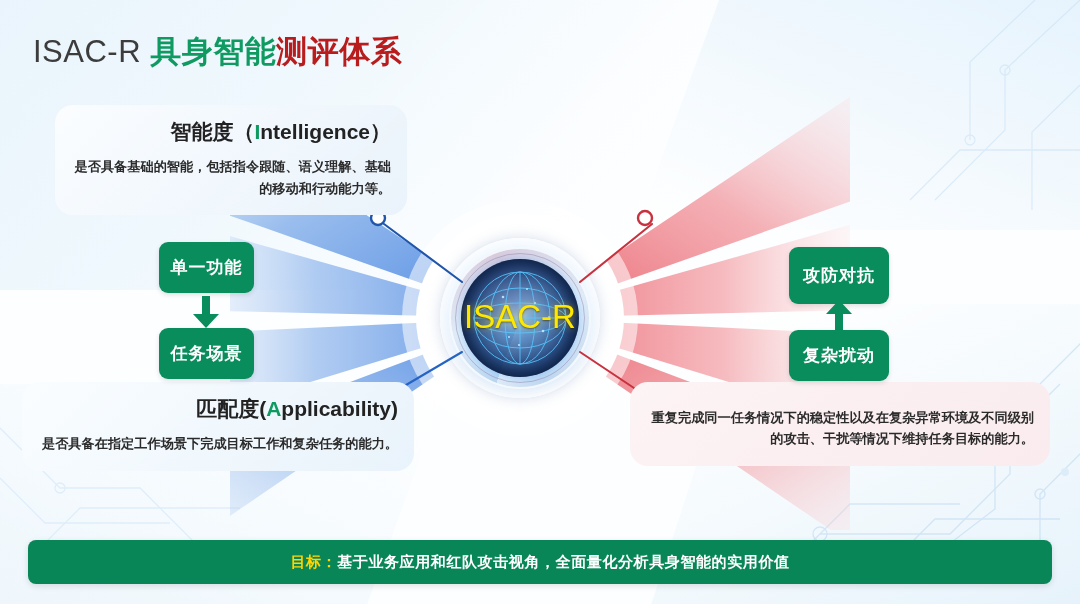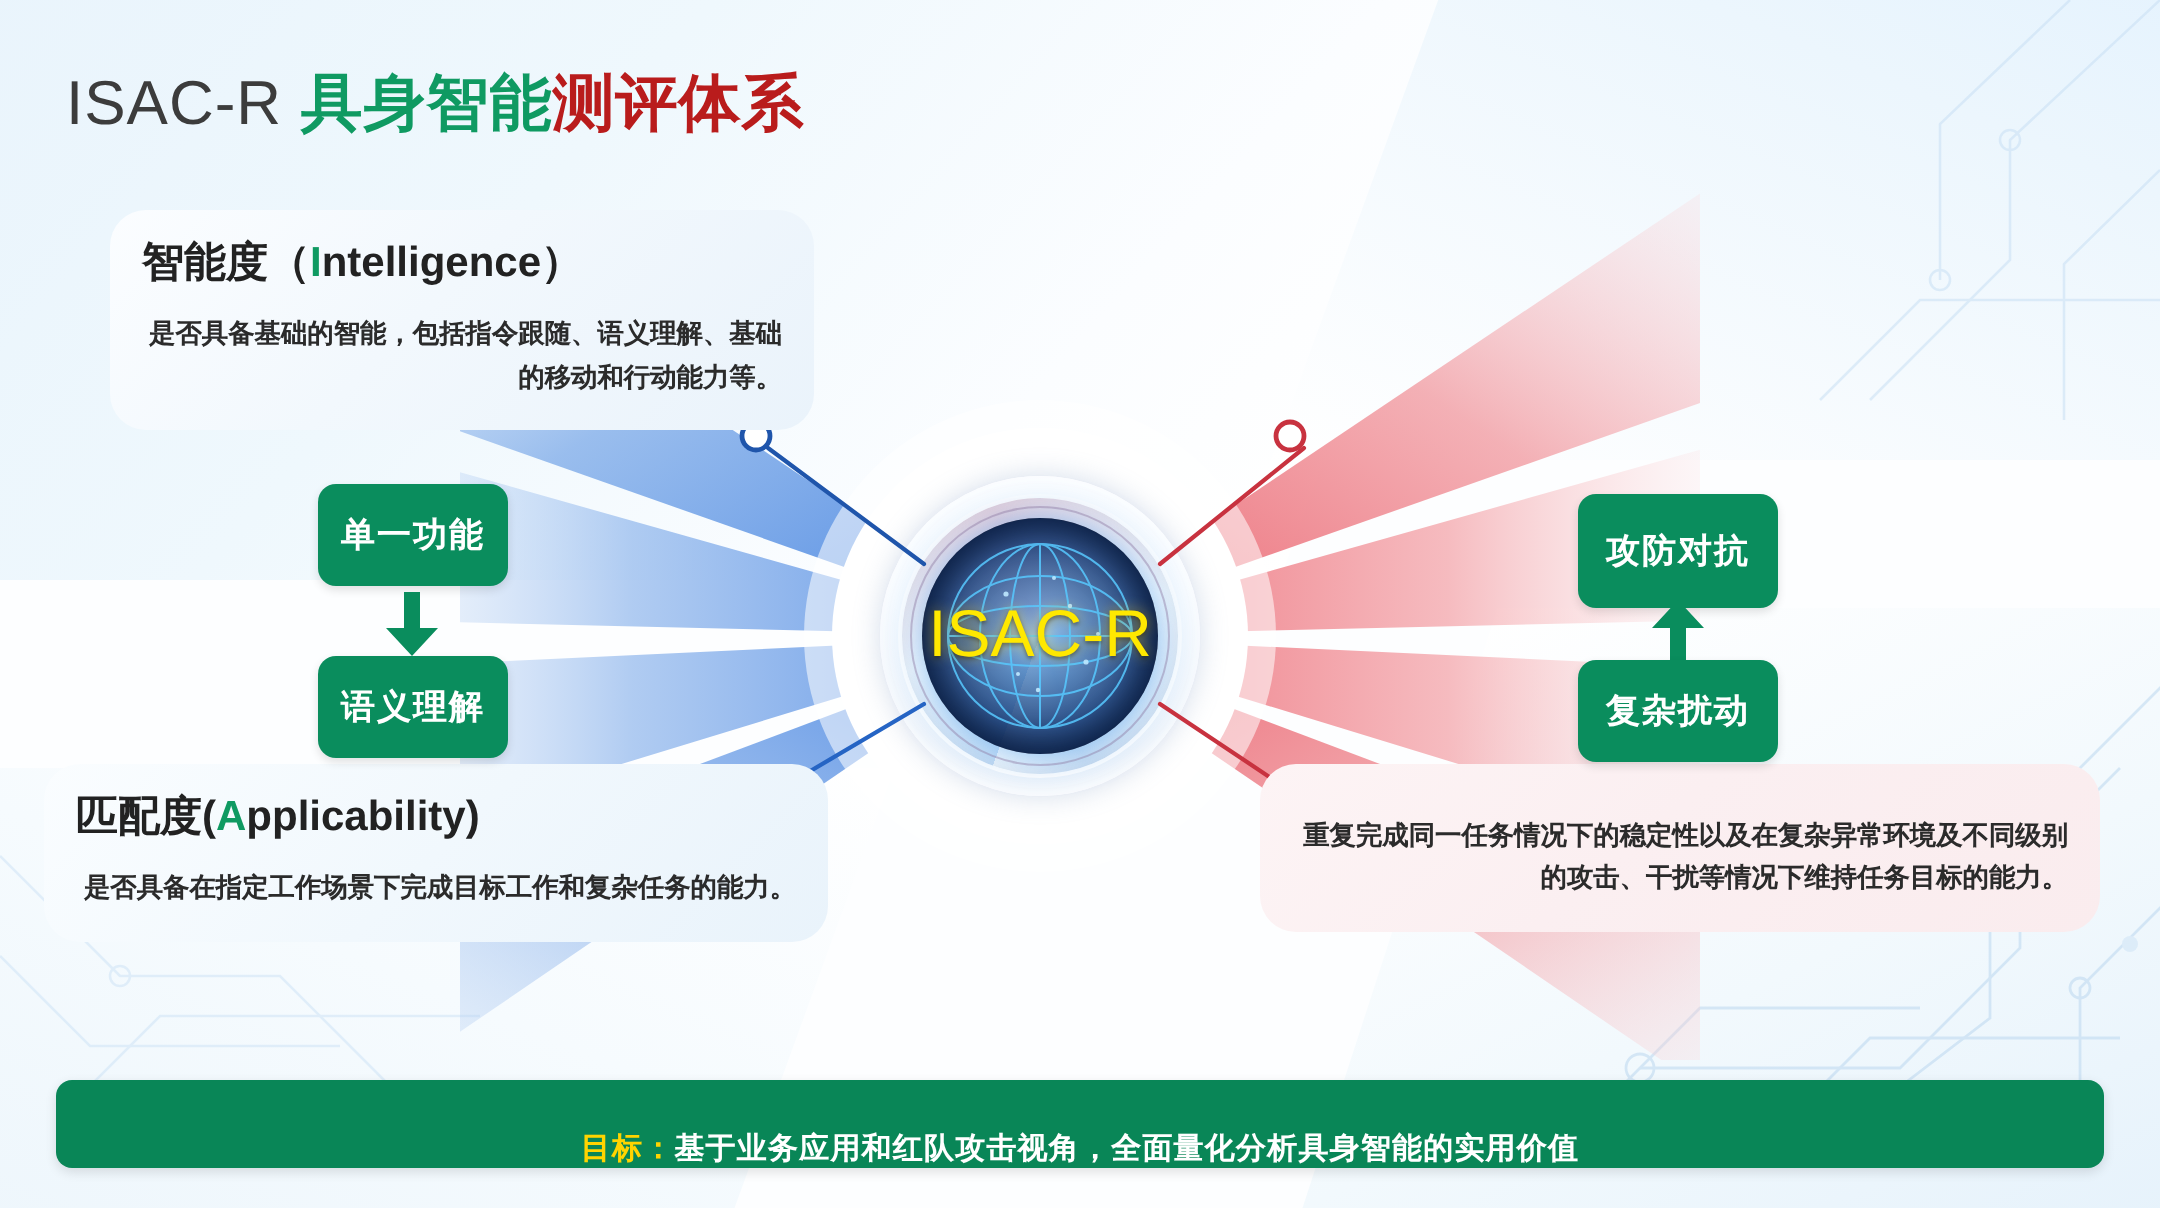--- a/index.html
+++ b/index.html
@@ -102,21 +102,21 @@
     text-shadow:0 0 7px rgba(255,200,0,.55),0 1px 2px rgba(0,0,0,.5);
     font-family:"Liberation Sans","DejaVu Sans",sans-serif;
   }
 
   
   .card{
     position:absolute; border-radius:18px; padding:14px 16px 16px;
   }
   .card .ct{
     font-size:21px; font-weight:700; color:#222;
-    text-align:left; line-height:1.25; white-space:nowrap;
+    text-align:right; line-height:1.25; white-space:nowrap;
   }
   .card .ct .gl{ color:#0f9a62; }
   .card .cd{
     margin-top:11px;
     font-size:13.2px; font-weight:700; color:#2b2b2b;
     text-align:right; line-height:1.62;
   }
   #card-intelligence{
     left:55px; top:105px; width:352px;
     background:linear-gradient(135deg,#fbfdff 0%,#f2f8fd 45%,#eaf3fb 100%);
@@ -150,21 +150,21 @@
   #chip-task  { left:159px; top:328px; width:95px; height:51px; }
   #chip-attack{ left:789px; top:247px; width:100px; height:57px; }
   #chip-disturb{ left:789px; top:330px; width:100px; height:51px; }
 
   .arrow{ position:absolute; width:28px; height:33px; }
 
   
   #banner{
     position:absolute; left:28px; bottom:20px; width:1024px; height:44px;
     background:#098657; border-radius:8px;
-    display:flex; align-items:flex-end; justify-content:center;
+    display:flex; align-items:center; justify-content:center;
     box-shadow:0 2px 6px rgba(0,0,0,.12);
   }
   #banner .bt{
     font-size:15px; font-weight:700; color:#ffffff; letter-spacing:.6px;
     white-space:nowrap;
   }
   #banner .bt .goal{ color:#ffd400; }
 </style>
 </head>
 <body>
@@ -332,21 +332,21 @@
   </div>
 
   <div class="card" id="card-consistency">
     <div class="cd">重复完成同一任务情况下的稳定性以及在复杂异常环境及不同级别的攻击、干扰等情况下维持任务目标的能力。</div>
   </div>
 
   <div class="chip" id="chip-single">单一功能</div>
   <svg class="arrow" style="left:192px; top:296px;" viewBox="0 0 28 33">
     <path d="M10 0 H18 V18 H27 L14 32 L1 18 H10 Z" fill="#0a8d5d"></path>
   </svg>
-  <div class="chip" id="chip-task">语义理解</div>
+  <div class="chip" id="chip-task">任务场景</div>
 
   <div class="chip" id="chip-attack">攻防对抗</div>
   <svg class="arrow" style="left:825px; top:299px;" viewBox="0 0 28 33">
     <path d="M14 1 L27 15 H18 V33 H10 V15 H1 Z" fill="#0a8d5d"></path>
   </svg>
   <div class="chip" id="chip-disturb">复杂扰动</div>
 
   <div id="banner">
     <div class="bt"><span class="goal">目标：</span><span>基于业务应用和红队攻击视角，全面量化分析具身智能的实用价值</span></div>
   </div>

